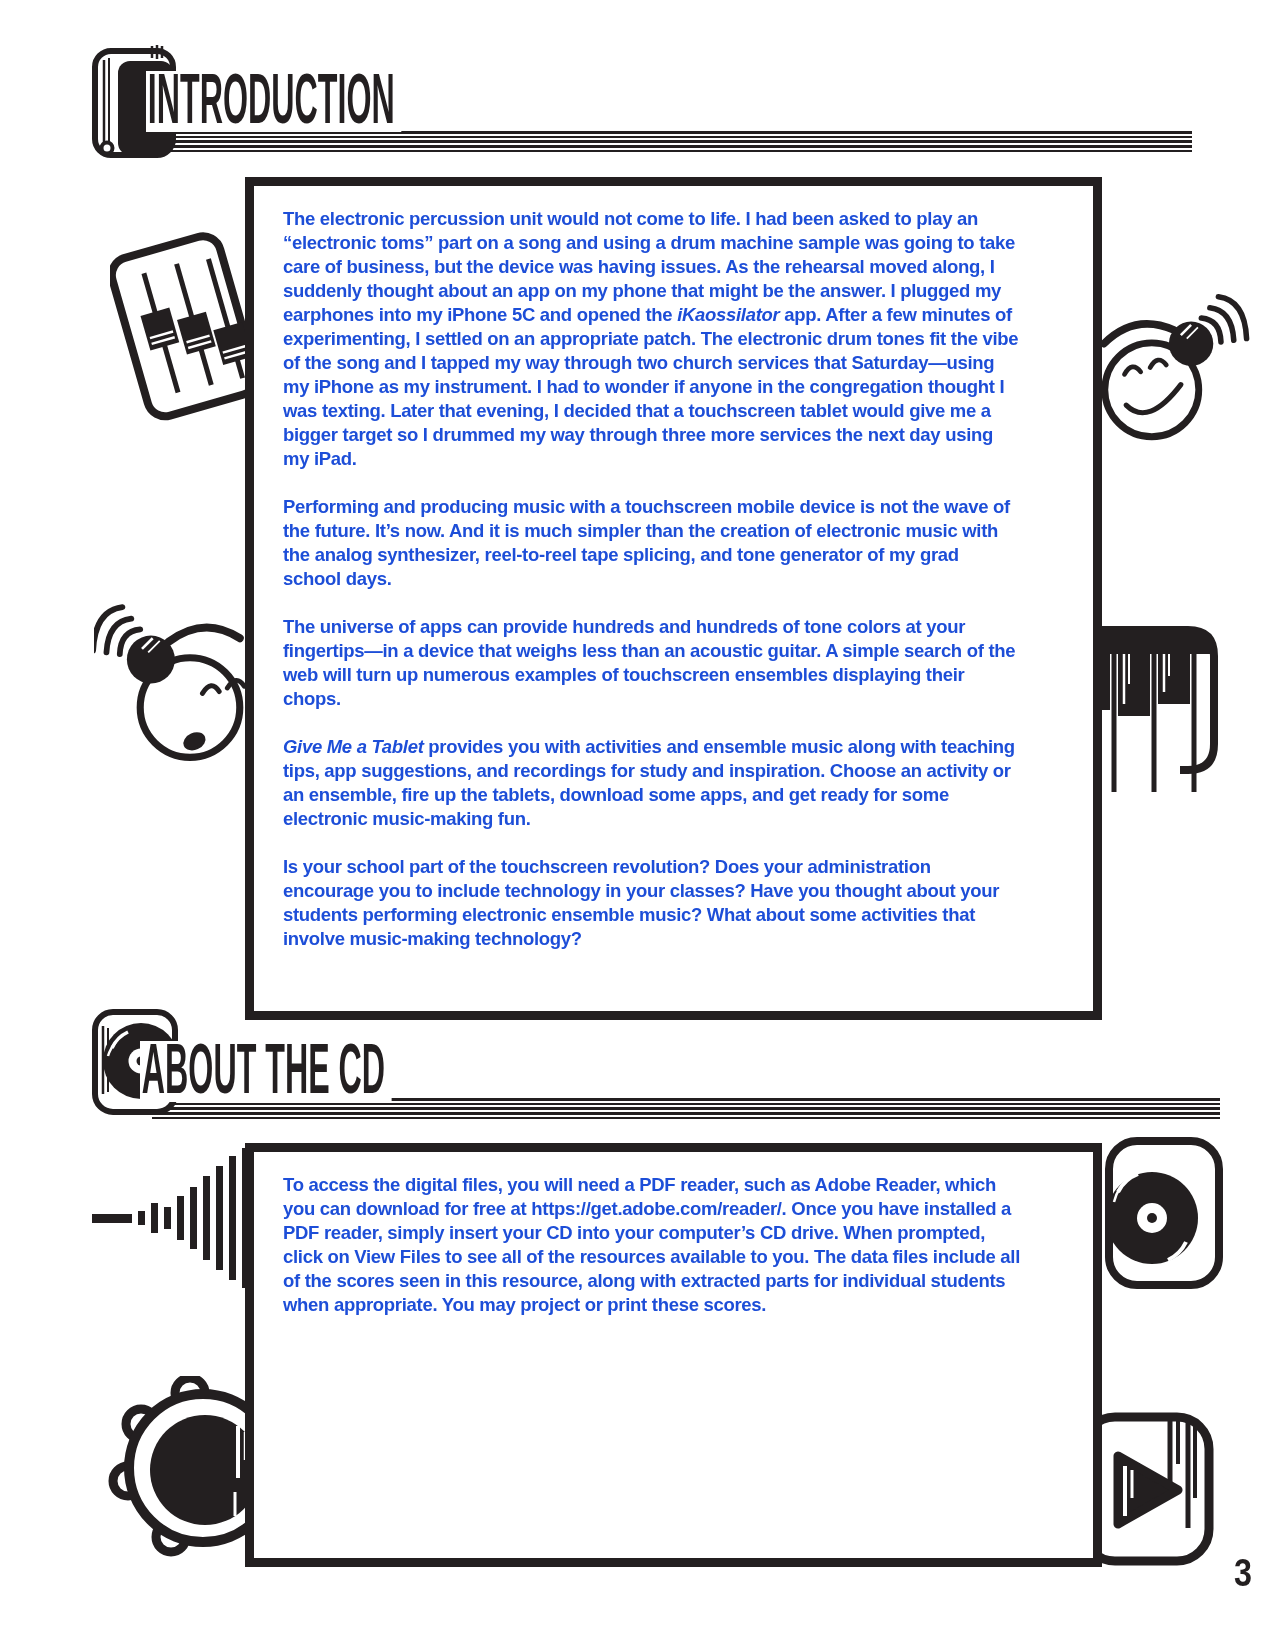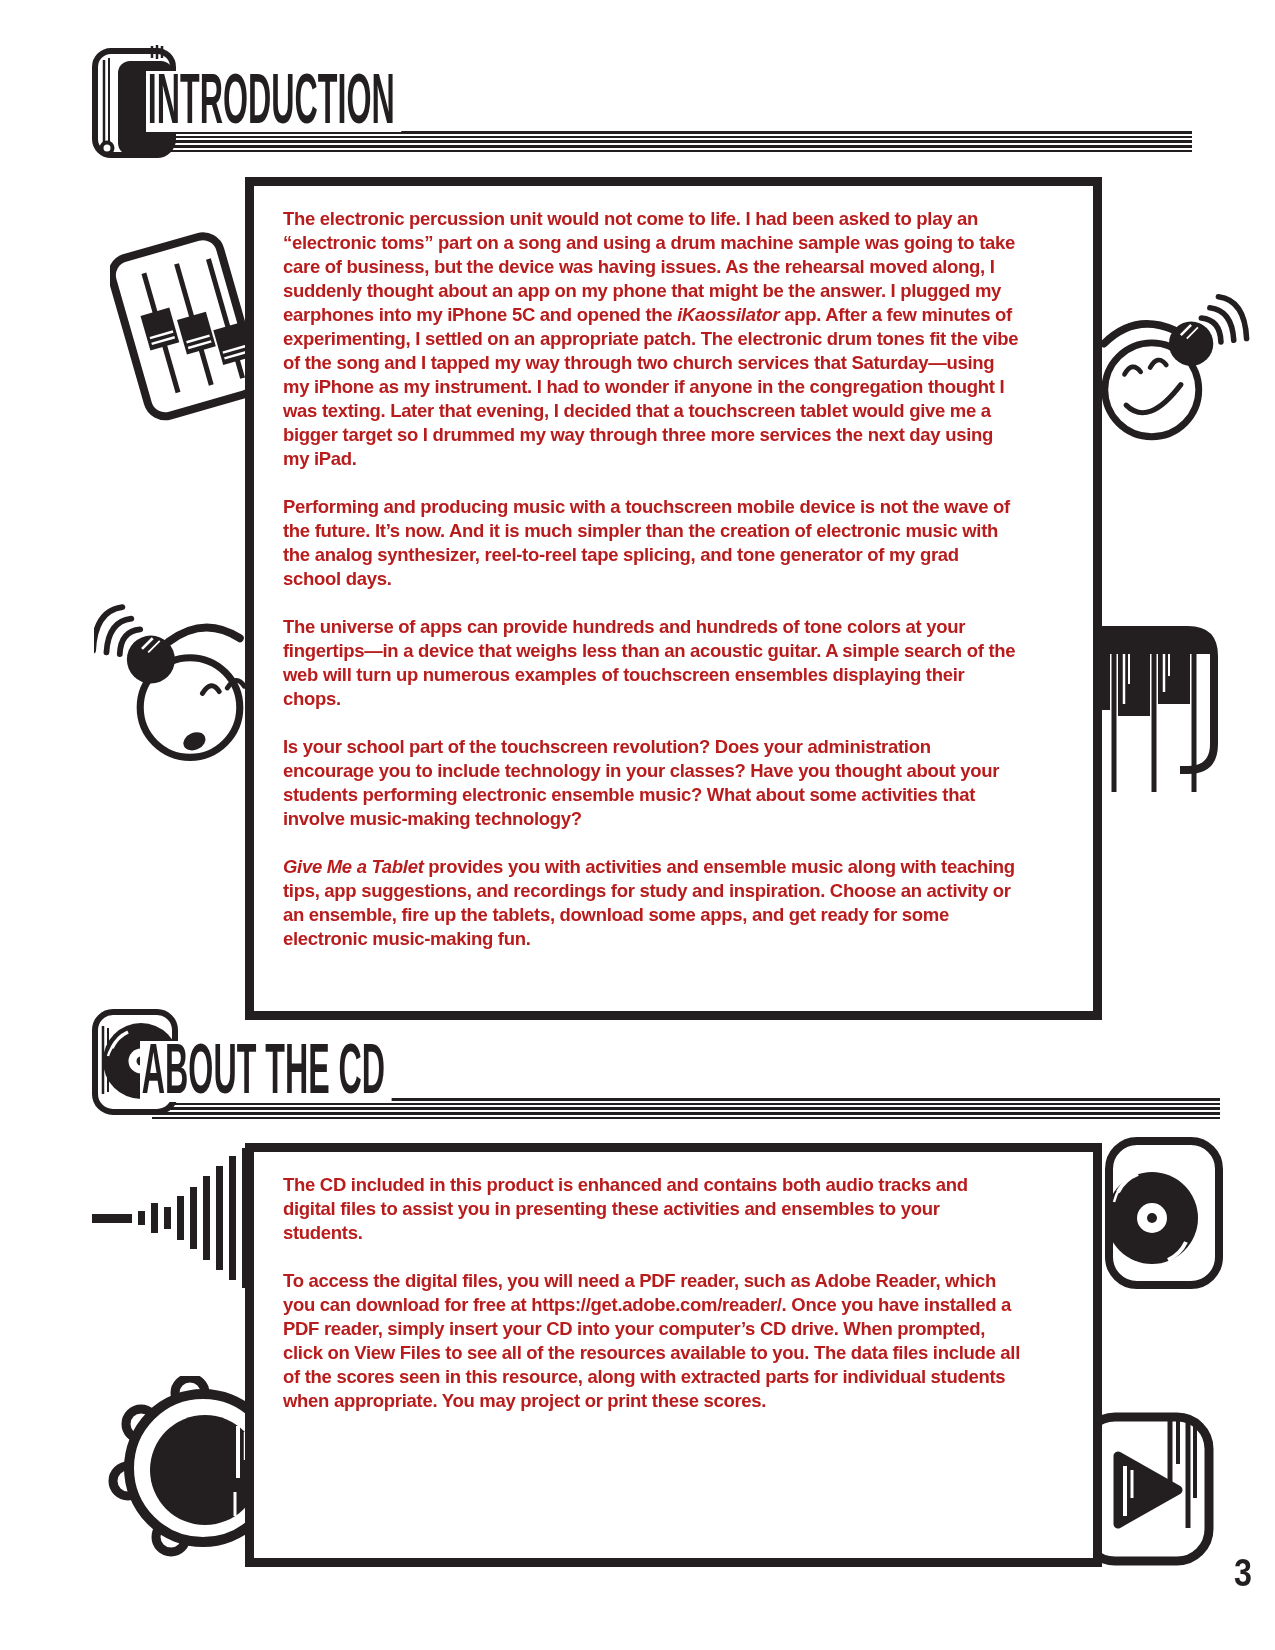--- a/index.html
+++ b/index.html
@@ -18,21 +18,21 @@
     font-weight:bold; font-size:70px; line-height:56px; letter-spacing:0;
     transform:scaleX(0.46); transform-origin:left top; padding:0 14px 5px 4px;
   }
   .text-box {
     position:absolute; z-index:5; box-sizing:border-box;
     background:#ffffff; border:9px solid #231f20;
   }
   .text-box .inner { padding:21px 72px 18px 29px; }
   p.para {
     margin:0 0 24px 0; font-size:18.5px; line-height:24px; font-weight:bold;
-    letter-spacing:-0.3px; color:#b91c1c;
+    letter-spacing:-0.3px; color:#1d4ed8;
   }
   p.para:last-child { margin-bottom:0; }
   p.para em { font-style:italic; }
   .page-number {
     position:absolute; z-index:6; font-weight:bold; font-size:38px;
     transform:scaleX(0.85); transform-origin:left top;
   }
 </style>
 </head>
 <body>
@@ -82,22 +82,22 @@
     <path d="M128,22 Q150,24 151,50" fill="none" stroke="#231f20" stroke-width="6.5" stroke-linecap="round"></path>
     <path d="M138,10 Q164,13 166,48" fill="none" stroke="#231f20" stroke-width="6.5" stroke-linecap="round"></path>
     <path d="M148,-3 Q179,1 181,46" fill="none" stroke="#231f20" stroke-width="6.5" stroke-linecap="round"></path>
   </svg>
 
   <div class="text-box" style="left:205px; top:177px; width:857px; height:843px;">
     <div class="inner">
         <p class="para"><span>The electronic percussion unit would not come to life. I had been asked to play an “electronic toms” part on a song and using a drum machine sample was going to take care of business, but the device was having issues. As the rehearsal moved along, I suddenly thought about an app on my phone that might be the answer. I plugged my earphones into my iPhone 5C and opened the </span><em>iKaossilator</em><span> app. After a few minutes of experimenting, I settled on an appropriate patch. The electronic drum tones fit the vibe of the song and I tapped my way through two church services that Saturday—using my iPhone as my instrument. I had to wonder if anyone in the congregation thought I was texting. Later that evening, I decided that a touchscreen tablet would give me a bigger target so I drummed my way through three more services the next day using my iPad.</span></p>
         <p class="para"><span>Performing and producing music with a touchscreen mobile device is not the wave of the future. It’s now. And it is much simpler than the creation of electronic music with the analog synthesizer, reel-to-reel tape splicing, and tone generator of my grad school days.</span></p>
         <p class="para"><span>The universe of apps can provide hundreds and hundreds of tone colors at your fingertips—in a device that weighs less than an acoustic guitar. A simple search of the web will turn up numerous examples of touchscreen ensembles displaying their chops.</span></p>
+        <p class="para"><em>Give Me a Tablet</em><span> provides you with activities and ensemble music along with teaching tips, app suggestions, and recordings for study and inspiration. Choose an activity or an ensemble, fire up the tablets, download some apps, and get ready for some electronic music-making fun.</span></p>
         <p class="para"><span>Is your school part of the touchscreen revolution? Does your administration encourage you to include technology in your classes? Have you thought about your students performing electronic ensemble music? What about some activities that involve music-making technology?</span></p>
-        <p class="para"><em>Give Me a Tablet</em><span> provides you with activities and ensemble music along with teaching tips, app suggestions, and recordings for study and inspiration. Choose an activity or an ensemble, fire up the tablets, download some apps, and get ready for some electronic music-making fun.</span></p>
       </div>
   </div>
 
   <svg class="icon z0" style="left:54px; top:596px;" width="160" height="168" viewBox="-12 -12 180 186">
     <path d="M40,24 Q18,26 17,52" fill="none" stroke="#231f20" stroke-width="6.5" stroke-linecap="round"></path>
     <path d="M30,12 Q4,15 2,50" fill="none" stroke="#231f20" stroke-width="6.5" stroke-linecap="round"></path>
     <path d="M20,-1 Q-11,3 -13,48" fill="none" stroke="#231f20" stroke-width="6.5" stroke-linecap="round"></path>
     <path d="M72,38 Q112,8 152,34" fill="none" stroke="#231f20" stroke-width="9" stroke-linecap="round"></path>
     <circle cx="96" cy="112" r="56" fill="#fff" stroke="#231f20" stroke-width="8"></circle>
     <circle cx="52" cy="58" r="27" fill="#231f20"></circle>
@@ -158,21 +158,20 @@
     <circle cx="48" cy="84" r="46" fill="#231f20"></circle>
     <path d="M14,58 A38,38 0 0 1 34,40" fill="none" stroke="#fff" stroke-width="4"></path>
     <path d="M10,68 A42,42 0 0 1 16,54" fill="none" stroke="#fff" stroke-width="2.5"></path>
     <path d="M82,108 A38,38 0 0 1 64,126" fill="none" stroke="#fff" stroke-width="4"></path>
     <circle cx="48" cy="84" r="15" fill="#fff"></circle>
     <circle cx="48" cy="84" r="5" fill="#231f20"></circle>
   </svg>
 
   <div class="text-box" style="left:205px; top:1143px; width:857px; height:424px;">
     <div class="inner">
-        <p class="para"><span>The CD included in this product is enhanced and contains both audio tracks and digital files to assist you in presenting these activities and ensembles to your students.</span></p>
         <p class="para"><span>To access the digital files, you will need a PDF reader, such as Adobe Reader, which you can download for free at https://get.adobe.com/reader/. Once you have installed a PDF reader, simply insert your CD into your computer’s CD drive. When prompted, click on View Files to see all of the resources available to you. The data files include all of the scores seen in this resource, along with extracted parts for individual students when appropriate. You may project or print these scores.</span></p>
       </div>
   </div>
 
   <svg class="icon z0" style="left:46px; top:1376px;" width="176" height="182" viewBox="0 0 176 182">
     <circle cx="104" cy="17" r="15" fill="#fff" stroke="#231f20" stroke-width="9"></circle>
     <circle cx="55" cy="48" r="15" fill="#fff" stroke="#231f20" stroke-width="9"></circle>
     <circle cx="42" cy="105" r="15" fill="#fff" stroke="#231f20" stroke-width="9"></circle>
     <circle cx="85" cy="161" r="15" fill="#fff" stroke="#231f20" stroke-width="9"></circle>
     <circle cx="117" cy="92" r="74" fill="#fff" stroke="#231f20" stroke-width="10"></circle>

